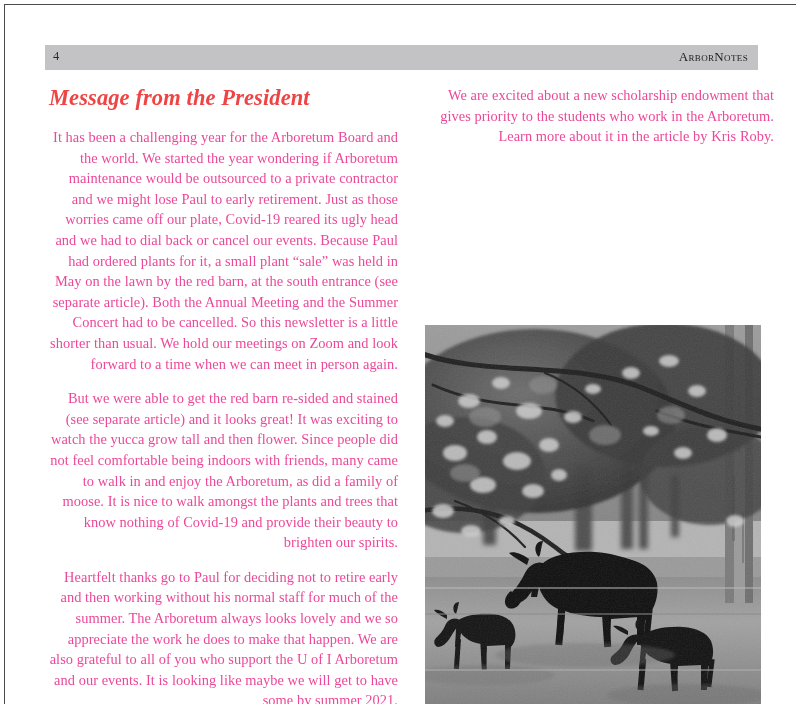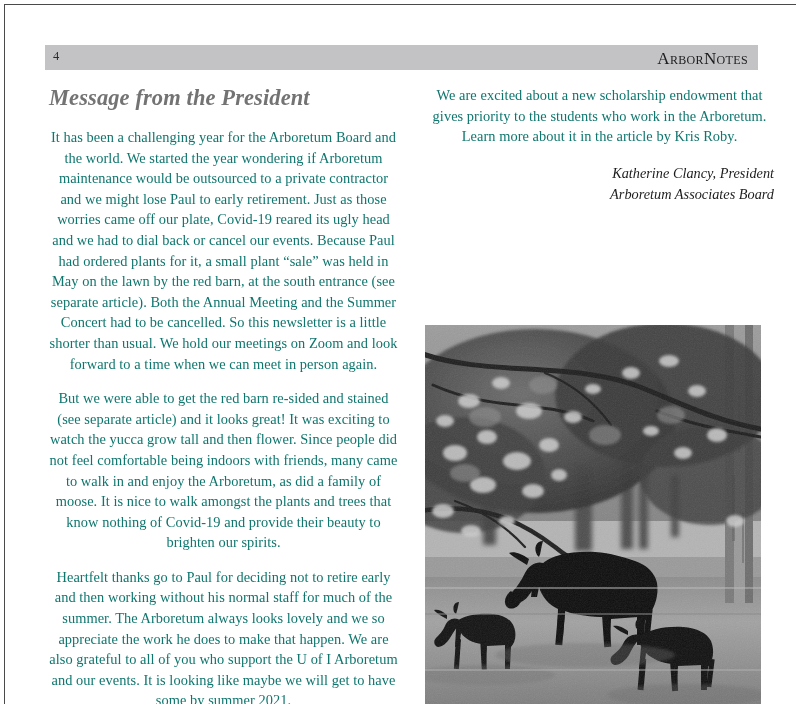--- a/index.html
+++ b/index.html
@@ -43,50 +43,50 @@
     left: 8px;
     top: 4px;
     font-size: 12.5px;
     color: #2b2b2b;
     letter-spacing: .2px;
   }
   .header-band .running-title {
     position: absolute;
     right: 10px;
     top: 4px;
-    font-size: 17px;
+    font-size: 13px;
     color: #1c1c1c;
     font-variant: small-caps;
     letter-spacing: .35px;
   }
 
   
   .col {
     position: absolute;
     top: 80px;
     width: 349px;
   }
   .col-left  { left: 44px; }
   .col-right { left: 420px; }
 
   .article-title {
     font-size: 22.5px;
     font-weight: bold;
     font-style: italic;
     margin: 0 0 16px 0;
     letter-spacing: .1px;
-    color: #737373;
+    color: #ef4444;
   }
 
   p.body {
     margin: 0 0 14px 0;
     font-size: 14.4px;
     line-height: 1.43;
-    text-align: center;
-    color: #0f766e;
+    text-align: right;
+    color: #ec4899;
     letter-spacing: .05px;
   }
 
   .signature {
     margin: 16px 0 0 0;
     text-align: right;
     font-style: italic;
     font-size: 14.3px;
     line-height: 1.45;
     color: #1d1d1d;
@@ -117,24 +117,20 @@
 
   <div class="col col-left">
     <h1 class="article-title">Message from the President</h1>
     <p class="body">It has been a challenging year for the Arboretum Board and the world. We started the year wondering if Arboretum maintenance would be outsourced to a private contractor and we might lose Paul to early retirement. Just as those worries came off our plate, Covid-19 reared its ugly head and we had to dial back or cancel our events. Because Paul had ordered plants for it, a small plant “sale” was held in May on the lawn by the red barn, at the south entrance (see separate article). Both the Annual Meeting and the Summer Concert had to be cancelled. So this newsletter is a little shorter than usual. We hold our meetings on Zoom and look forward to a time when we can meet in person again.</p>
     <p class="body">But we were able to get the red barn re-sided and stained (see separate article) and it looks great! It was exciting to watch the yucca grow tall and then flower. Since people did not feel comfortable being indoors with friends, many came to walk in and enjoy the Arboretum, as did a family of moose. It is nice to walk amongst the plants and trees that know nothing of Covid-19 and provide their beauty to brighten our spirits.</p>
     <p class="body">Heartfelt thanks go to Paul for deciding not to retire early and then working without his normal staff for much of the summer. The Arboretum always looks lovely and we so appreciate the work he does to make that happen. We are also grateful to all of you who support the U of I Arboretum and our events. It is looking like maybe we will get to have some by summer 2021.</p>
   </div>
 
   <div class="col col-right">
     <p class="body">We are excited about a new scholarship endowment that gives priority to the students who work in the Arboretum. Learn more about it in the article by Kris Roby.</p>
-    <div class="signature">
-      <span class="sig-line">Katherine Clancy, President</span>
-      <span class="sig-line">Arboretum Associates Board</span>
-    </div>
   </div>
 
   <figure class="photo" style="margin:0;">
     <svg viewBox="0 0 336 381" preserveAspectRatio="none">
       <defs>
         <linearGradient id="skyg" x1="0" y1="0" x2="0" y2="1">
           <stop offset="0%" stop-color="#9c9c9c"></stop>
           <stop offset="100%" stop-color="#6f6f6f"></stop>
         </linearGradient>
         <linearGradient id="lawng" x1="0" y1="0" x2="0" y2="1">

